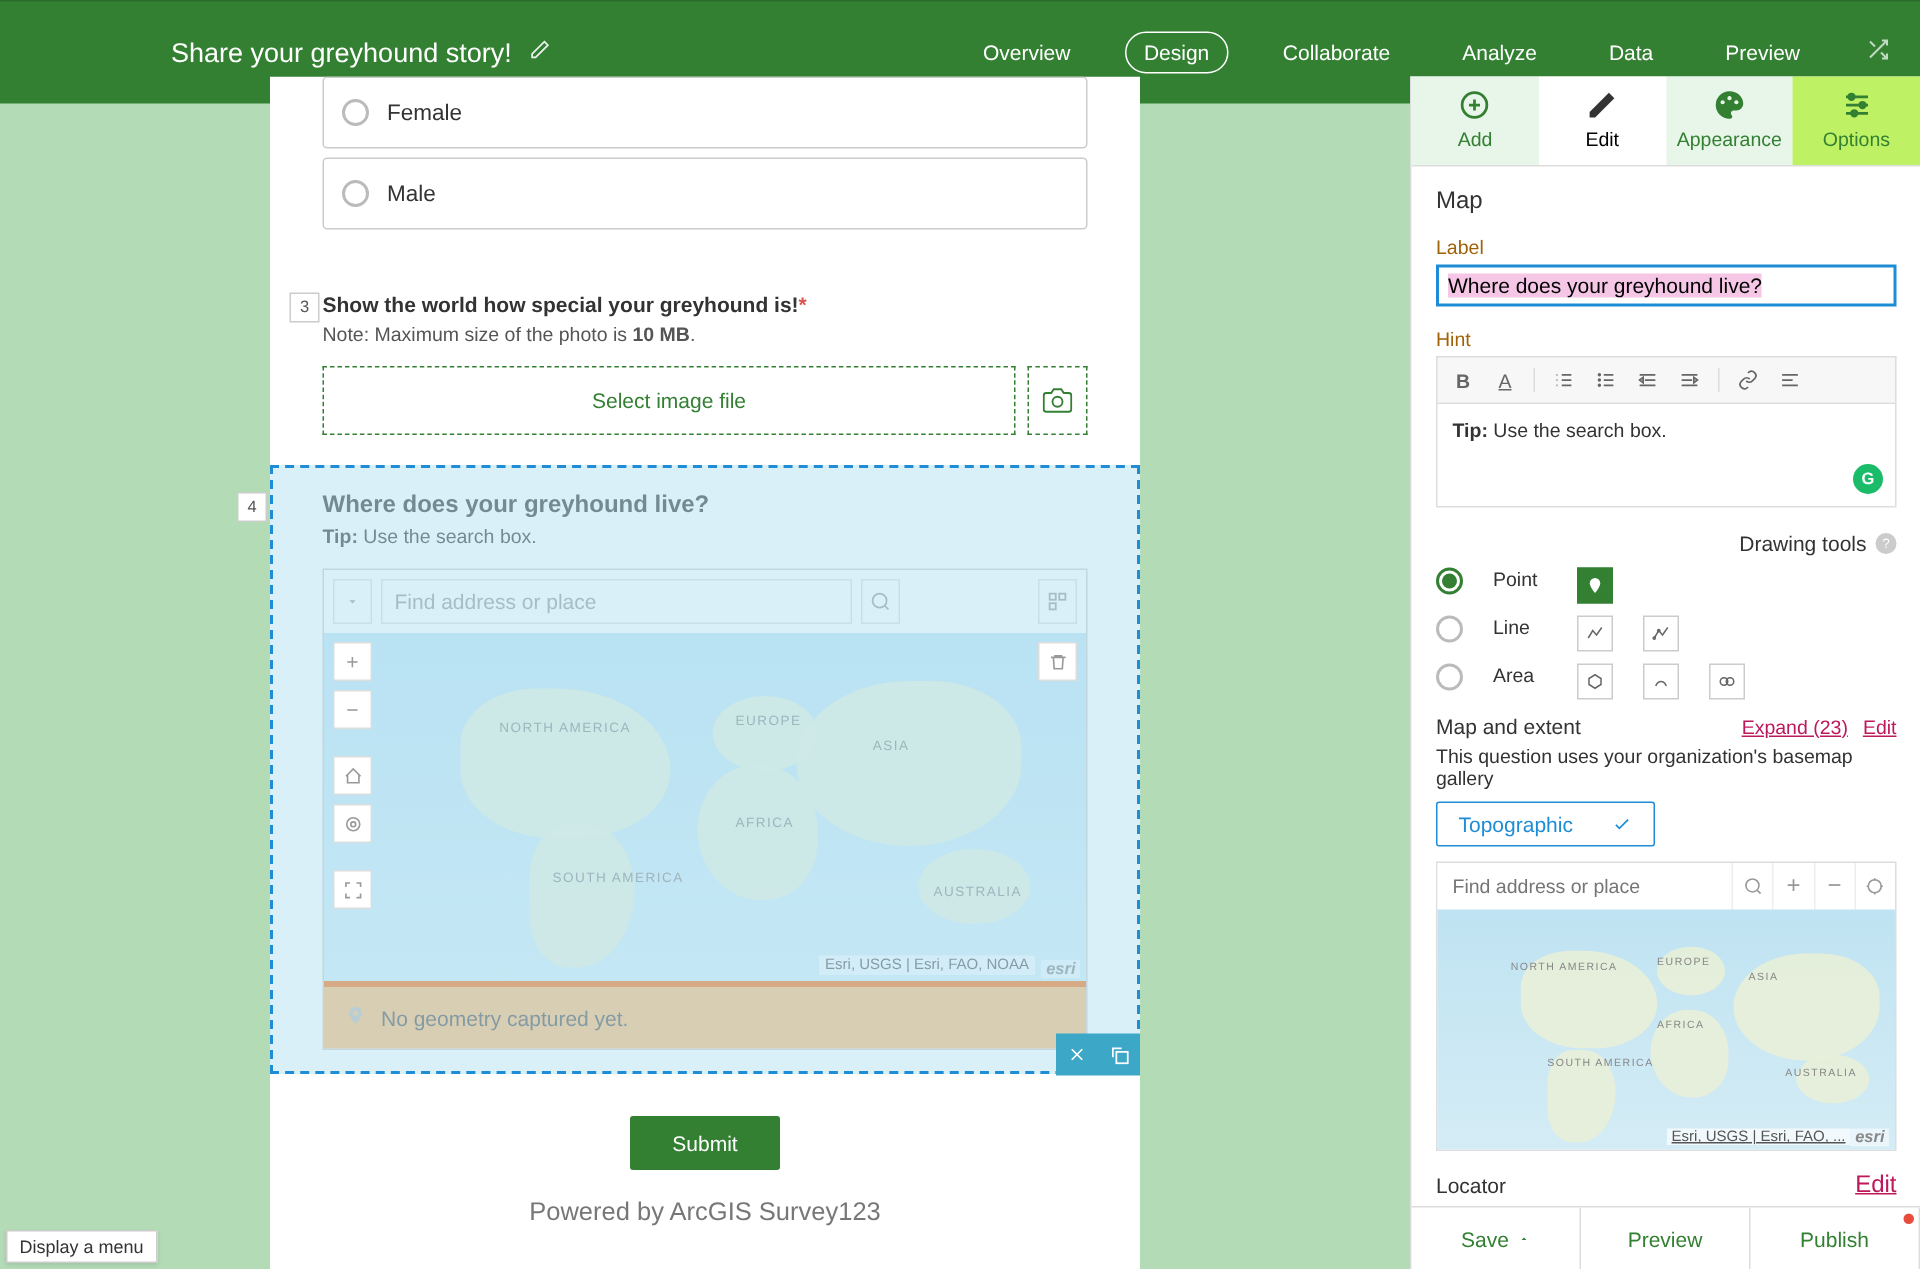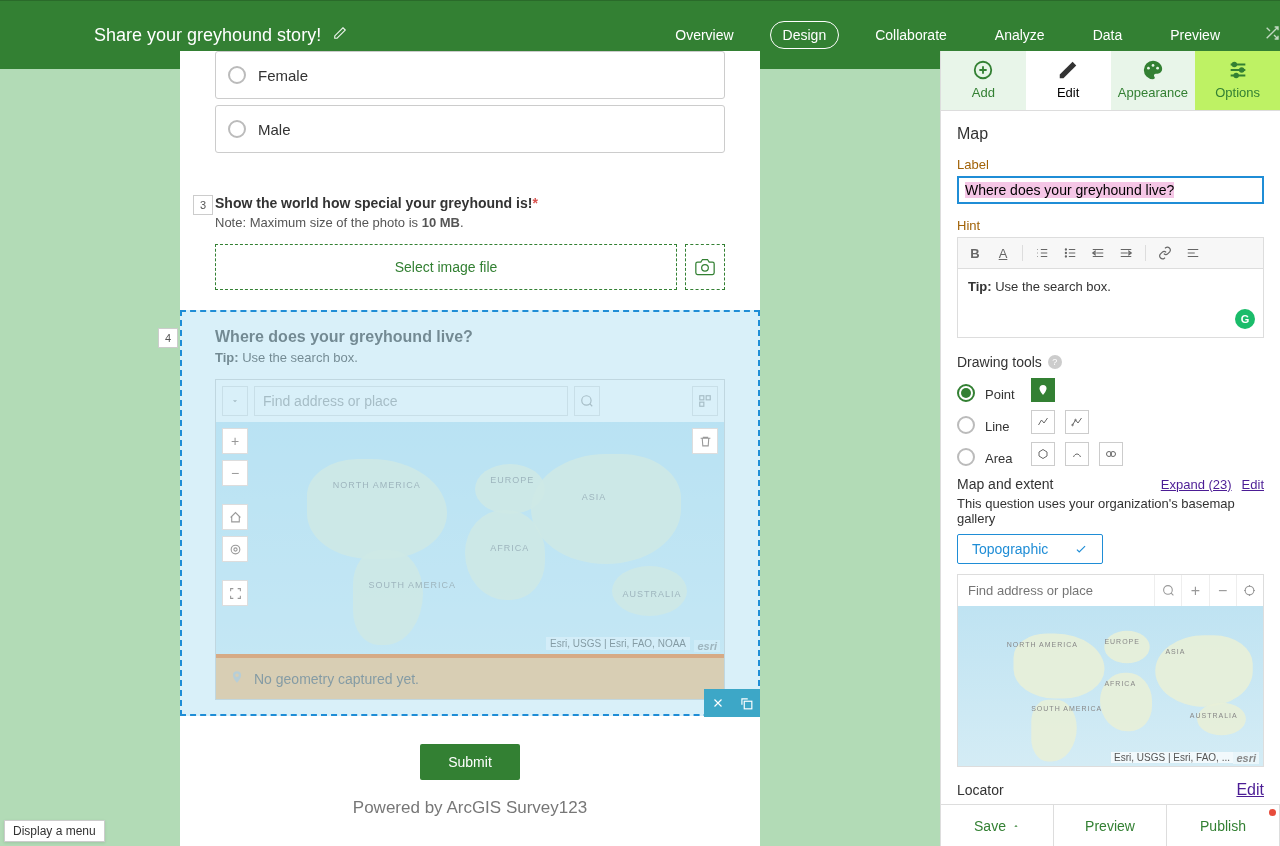--- a/index.html
+++ b/index.html
@@ -1,19 +1,19 @@
 <!DOCTYPE html>
 <html><head>
 <meta charset="utf-8">
 <style>
 * { box-sizing: border-box; margin: 0; padding: 0; font-family: -apple-system, BlinkMacSystemFont, "Segoe UI", Arial, sans-serif; }
 body { width: 1280px; height: 846px; background: #b2dbb6; overflow: hidden; position: relative; }
 
 
-.header { position: absolute; top: 0; left: 0; right: 0; height: 69px; background: #338033; display: flex; align-items: center; padding: 0 0; border-top: 1px solid #2a6a2a; }
+.header { position: absolute; top: 0; left: 0; right: 0; height: 69px; background: #338033; display: flex; align-items: center; padding: 0 20px; border-top: 1px solid #2a6a2a; }
 .header-title { color: #fff; font-size: 18px; font-weight: 400; margin-left: 94px; }
 .edit-title-icon { margin-left: 12px; color: #fff; opacity: 0.9; cursor: pointer; }
 .nav { margin-left: auto; display: flex; gap: 24px; align-items: center; }
 .nav-item { color: #fff; font-size: 14px; cursor: pointer; padding: 5px 12px; border-radius: 16px; }
 .nav-item.active { border: 1px solid #fff; }
 .shuffle-icon { color: #fff; opacity: 0.7; margin-left: 8px; }
 
 
 .survey-wrap { position: absolute; top: 51px; left: 0; right: 340px; bottom: 0; overflow: hidden; }
 .survey-card { position: absolute; top: 0; left: 180px; width: 580px; background: #fff; height: 100%; }
@@ -91,44 +91,44 @@
 .rp-field-label { font-size: 13px; color: #a16207; margin-bottom: 4px; }
 .rp-label-input { width: 100%; border: 2px solid #1f8dd6; padding: 4px 6px; font-size: 14px; margin-bottom: 14px; }
 .rp-label-input .hl { background: #f5c6e6; }
 
 .hint-toolbar { border: 1px solid #ddd; border-bottom: none; display: flex; align-items: center; padding: 4px 6px; gap: 6px; background: #f7f7f7; }
 .fmt-btn { width: 22px; height: 22px; display: flex; align-items: center; justify-content: center; color: #666; font-size: 13px; }
 .fmt-sep { width: 1px; height: 16px; background: #ddd; margin: 0 2px; }
 .hint-area { border: 1px solid #ddd; padding: 10px; font-size: 13px; color: #333; min-height: 70px; position: relative; margin-bottom: 16px; }
 .gram-badge { position: absolute; right: 8px; bottom: 8px; width: 20px; height: 20px; border-radius: 50%; background: #1abc6a; color: #fff; font-size: 11px; display: flex; align-items: center; justify-content: center; font-weight: bold; }
 
-.draw-hdr { display: flex; align-items: center; gap: 6px; font-size: 14px; color: #333; margin-bottom: 8px; }
+.draw-hdr { display: flex; align-items: center; gap: 6px; font-size: 14px; color: #333; margin-bottom: 8px; justify-content: flex-end; }
 .info-ic { width: 14px; height: 14px; border-radius: 50%; background: #ccc; color: #fff; font-size: 9px; display: flex; align-items: center; justify-content: center; }
-.draw-row { display: flex; align-items: flex-end; gap: 10px; margin-bottom: 8px; }
+.draw-row { display: flex; align-items: flex-start; gap: 20px; margin-bottom: 8px; }
 .draw-radio { width: 18px; height: 18px; border: 2px solid #338033; border-radius: 50%; display: flex; align-items: center; justify-content: center; }
 .draw-radio.unchecked { border-color: #bbb; }
 .draw-radio-inner { width: 10px; height: 10px; background: #338033; border-radius: 50%; }
 .draw-lbl { font-size: 13px; color: #333; width: 36px; }
 .tool-btn { width: 24px; height: 24px; border: 1px solid #ccc; display: flex; align-items: center; justify-content: center; font-size: 12px; color: #666; }
 .tool-btn.active { background: #338033; border-color: #338033; color: #fff; }
 
 .me-row { display: flex; align-items: center; justify-content: space-between; margin-top: 10px; }
 .me-lbl { font-size: 14px; color: #333; }
 .me-links { display: flex; gap: 10px; font-size: 13px; }
-.me-link { color: #4c1d95; cursor: pointer; text-decoration: underline; }
+.me-link { color: #be185d; cursor: pointer; text-decoration: underline; }
 .me-desc { font-size: 13px; color: #333; margin-top: 4px; }
 
 .basemap-sel { display: inline-flex; align-items: center; gap: 26px; border: 1px solid #1f8dd6; color: #1f8dd6; padding: 6px 14px; font-size: 14px; margin-top: 8px; border-radius: 2px; cursor: pointer; }
 
 .mini-map-wrap { border: 1px solid #ddd; margin-top: 10px; }
 .mini-search-row { display: flex; align-items: stretch; }
 .mini-search-input { flex: 1; border: none; padding: 8px 10px; font-size: 13px; }
 .mini-btn { width: 28px; display: flex; align-items: center; justify-content: center; color: #999; border-left: 1px solid #eee; }
 .mini-map { position: relative; height: 160px; background: linear-gradient(180deg, #bfe3f2 0%, #d4ecf5 100%); overflow: hidden; }
-.mini-attrib { position: absolute; right: 30px; bottom: 3px; font-size: 10px; color: #555; background: rgba(255,255,255,0.7); padding: 0 3px; }
+.mini-attrib { position: absolute; right: 30px; bottom: 3px; font-size: 10px; color: #555; background: rgba(255,255,255,0.7); padding: 0 3px; text-decoration: underline; }
 
 .locator-row { display: flex; justify-content: space-between; align-items: center; margin-top: 14px; margin-bottom: 4px; }
 .locator-lbl { font-size: 14px; color: #333; }
 
 .rp-footer { display: flex; border-top: 1px solid #ddd; height: 42px; position: relative; }
 .rp-fbtn { flex: 1; display: flex; align-items: center; justify-content: center; font-size: 14px; color: #338033; border-right: 1px solid #ddd; cursor: pointer; gap: 6px; }
 .rp-fbtn:last-child { border-right: none; }
 .dot-unsaved { position: absolute; right: 4px; top: 4px; width: 7px; height: 7px; background: #e74c3c; border-radius: 50%; }
 
 

